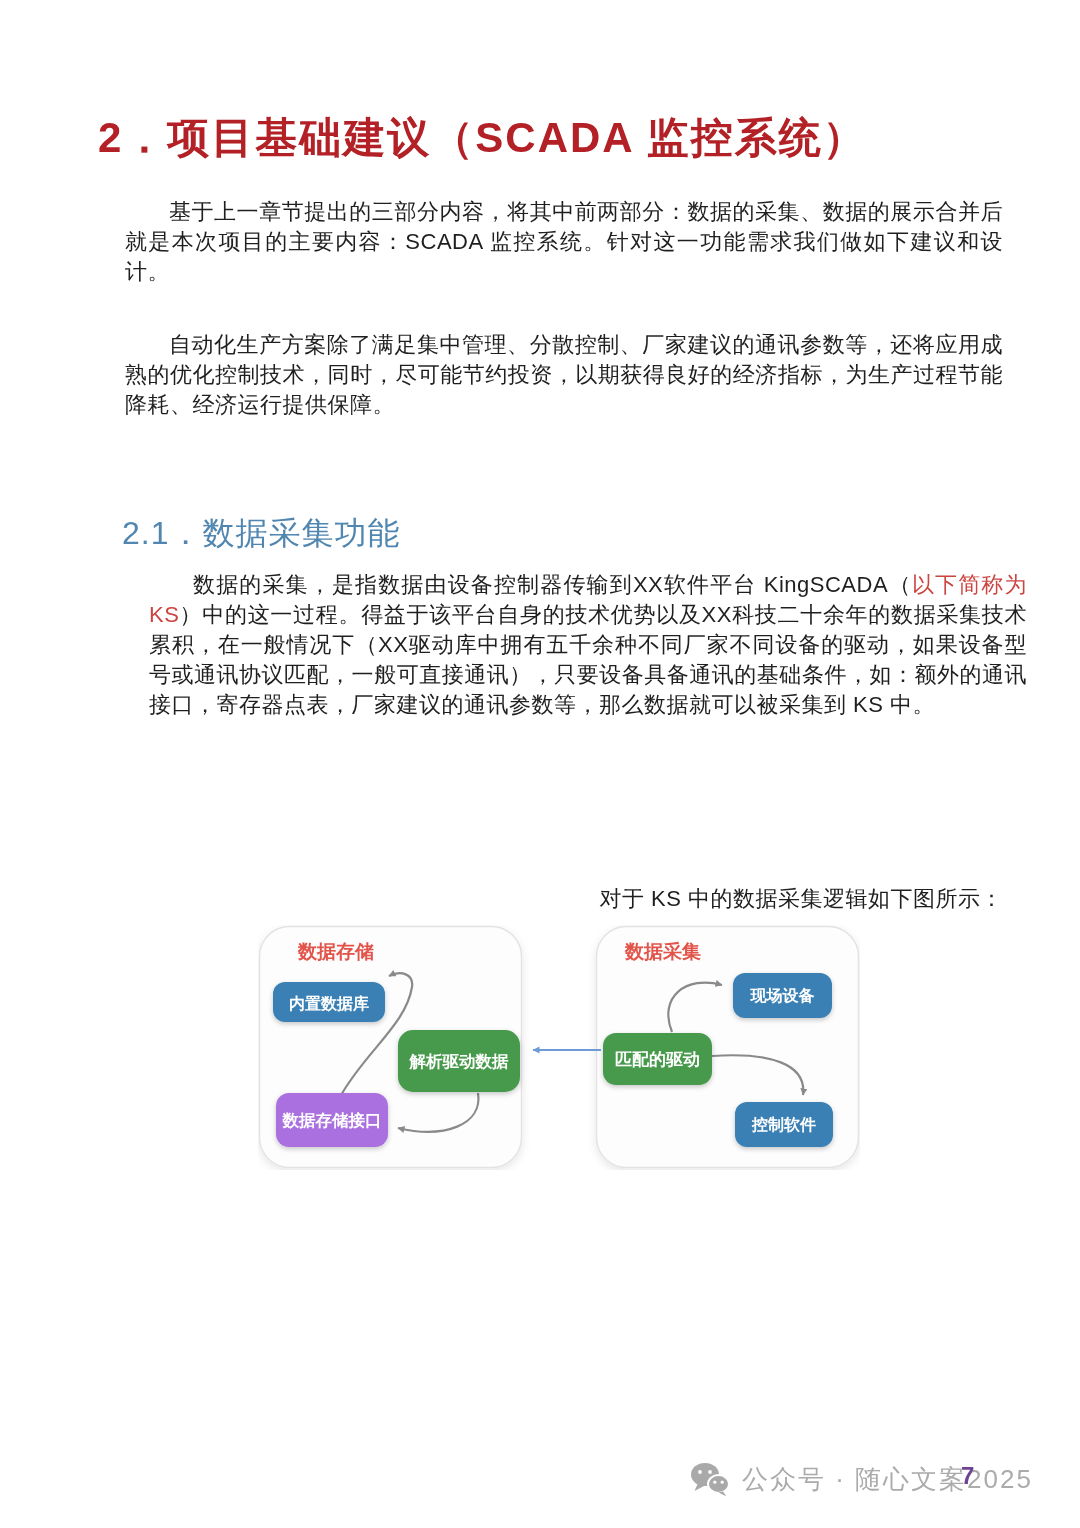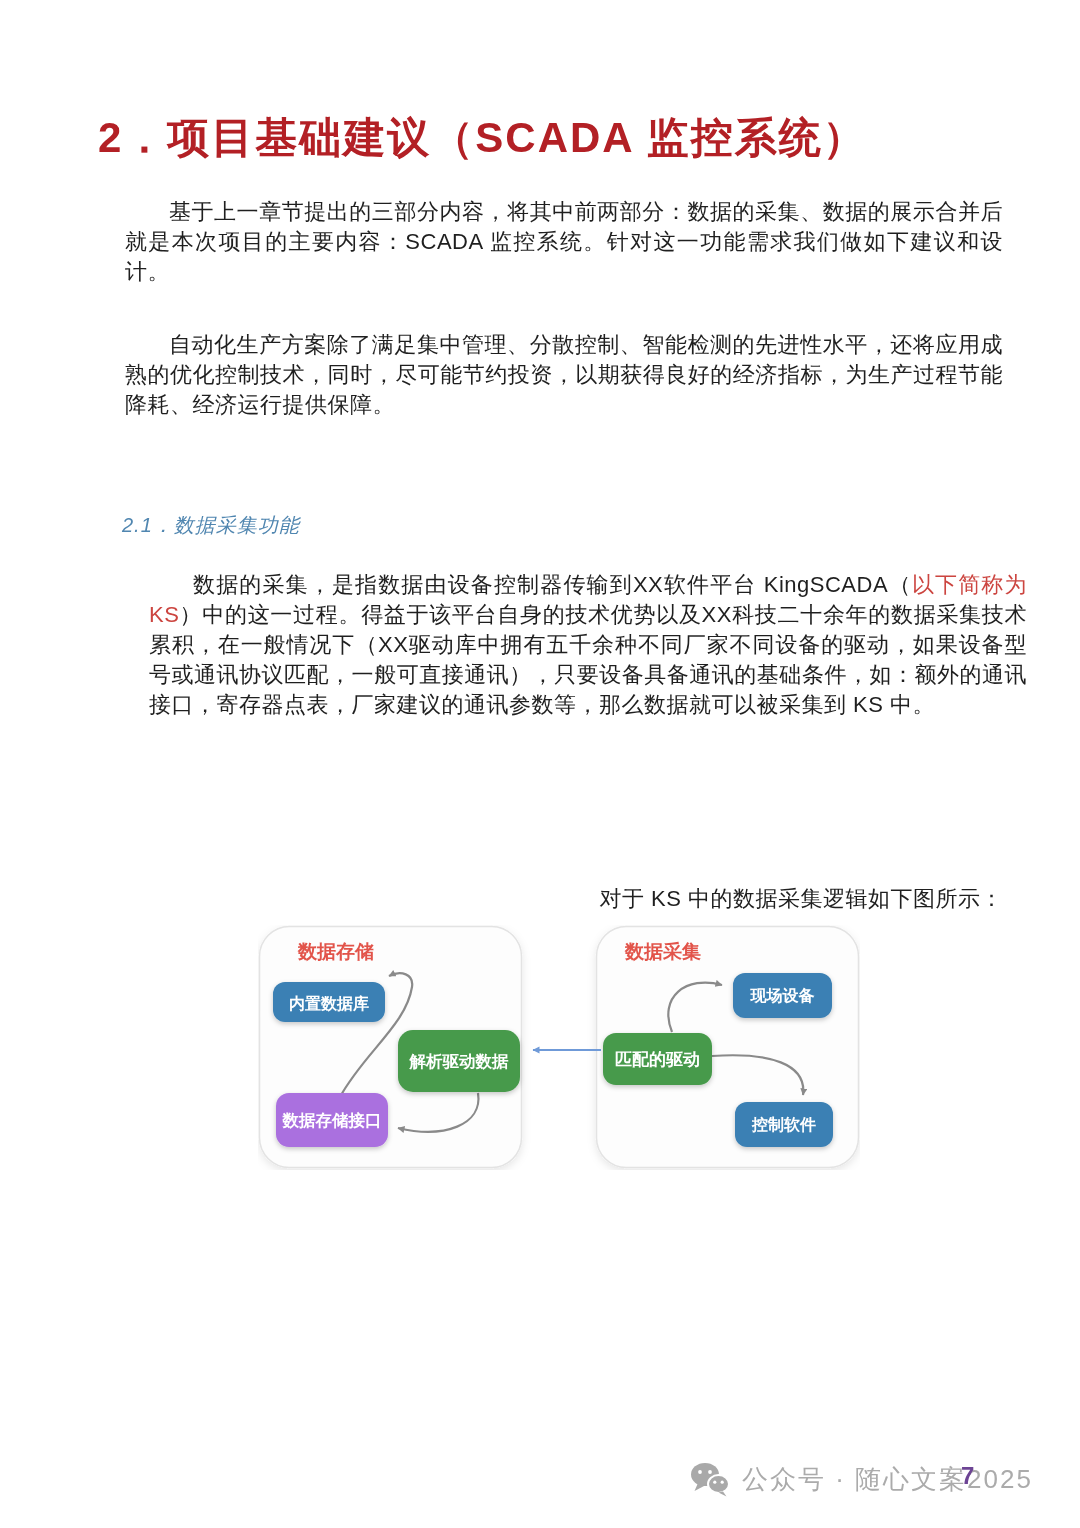--- a/index.html
+++ b/index.html
@@ -18,22 +18,22 @@
   .body-p{
     position:absolute;left:125px;width:878px;
     font-size:22px;line-height:30px;color:#1f1f1f;
     text-align:justify;text-justify:inter-ideograph;
     text-indent:44px;letter-spacing:0.5px;margin:0;
   }
   .p1{top:197px;}
   .p2{top:330px;}
   .h2{
     position:absolute;left:122px;top:512px;
-    font-size:20px;font-weight:400;color:#5086b0;
-    letter-spacing:1px;white-space:nowrap;font-style:italic;
+    font-size:32px;font-weight:400;color:#5086b0;
+    letter-spacing:1px;white-space:nowrap;
   }
   .p3{top:570px;margin-left:24px;}
   .red-inline{color:#cc4540;}
   .p-intro{top:884px;text-align:right;}
   .p4{top:1193px;}
   .diagram{
     position:absolute;left:258px;top:925px;width:602px;height:245px;
   }
   .footer{
     position:absolute;left:690px;top:1461px;
@@ -50,21 +50,21 @@
 </style>
 </head>
 <body>
 
 <div class="page">
 
   <div class="h1">2．项目基础建议（SCADA 监控系统）</div>
 
   <p class="body-p p1">基于上一章节提出的三部分内容，将其中前两部分：数据的采集、数据的展示合并后就是本次项目的主要内容：SCADA 监控系统。针对这一功能需求我们做如下建议和设计。</p>
 
-  <p class="body-p p2">自动化生产方案除了满足集中管理、分散控制、智能检测的先进性水平，还将应用成熟的优化控制技术，同时，尽可能节约投资，以期获得良好的经济指标，为生产过程节能降耗、经济运行提供保障。</p>
+  <p class="body-p p2">自动化生产方案除了满足集中管理、分散控制、厂家建议的通讯参数等，还将应用成熟的优化控制技术，同时，尽可能节约投资，以期获得良好的经济指标，为生产过程节能降耗、经济运行提供保障。</p>
 
   <div class="h2">2.1．数据采集功能</div>
 
   <p class="body-p p3"><span>数据的采集，是指数据由设备控制器传输到XX软件平台 KingSCADA（</span><span class="red-inline">以下简称为 KS</span><span>）中的这一过程。得益于该平台自身的技术优势以及XX科技二十余年的数据采集技术累积，在一般情况下（XX驱动库中拥有五千余种不同厂家不同设备的驱动，如果设备型号或通讯协议匹配，一般可直接通讯），只要设备具备通讯的基础条件，如：额外的通讯接口，寄存器点表，厂家建议的通讯参数等，那么数据就可以被采集到 KS 中。</span></p>
 
   <p class="body-p p-intro">对于 KS 中的数据采集逻辑如下图所示：</p>
 
   <svg class="diagram" viewBox="0 0 602 245" xmlns="http://www.w3.org/2000/svg">
     <defs>
       <marker id="mgray" markerWidth="10" markerHeight="10" refX="6.5" refY="3.5" orient="auto" markerUnits="userSpaceOnUse">

